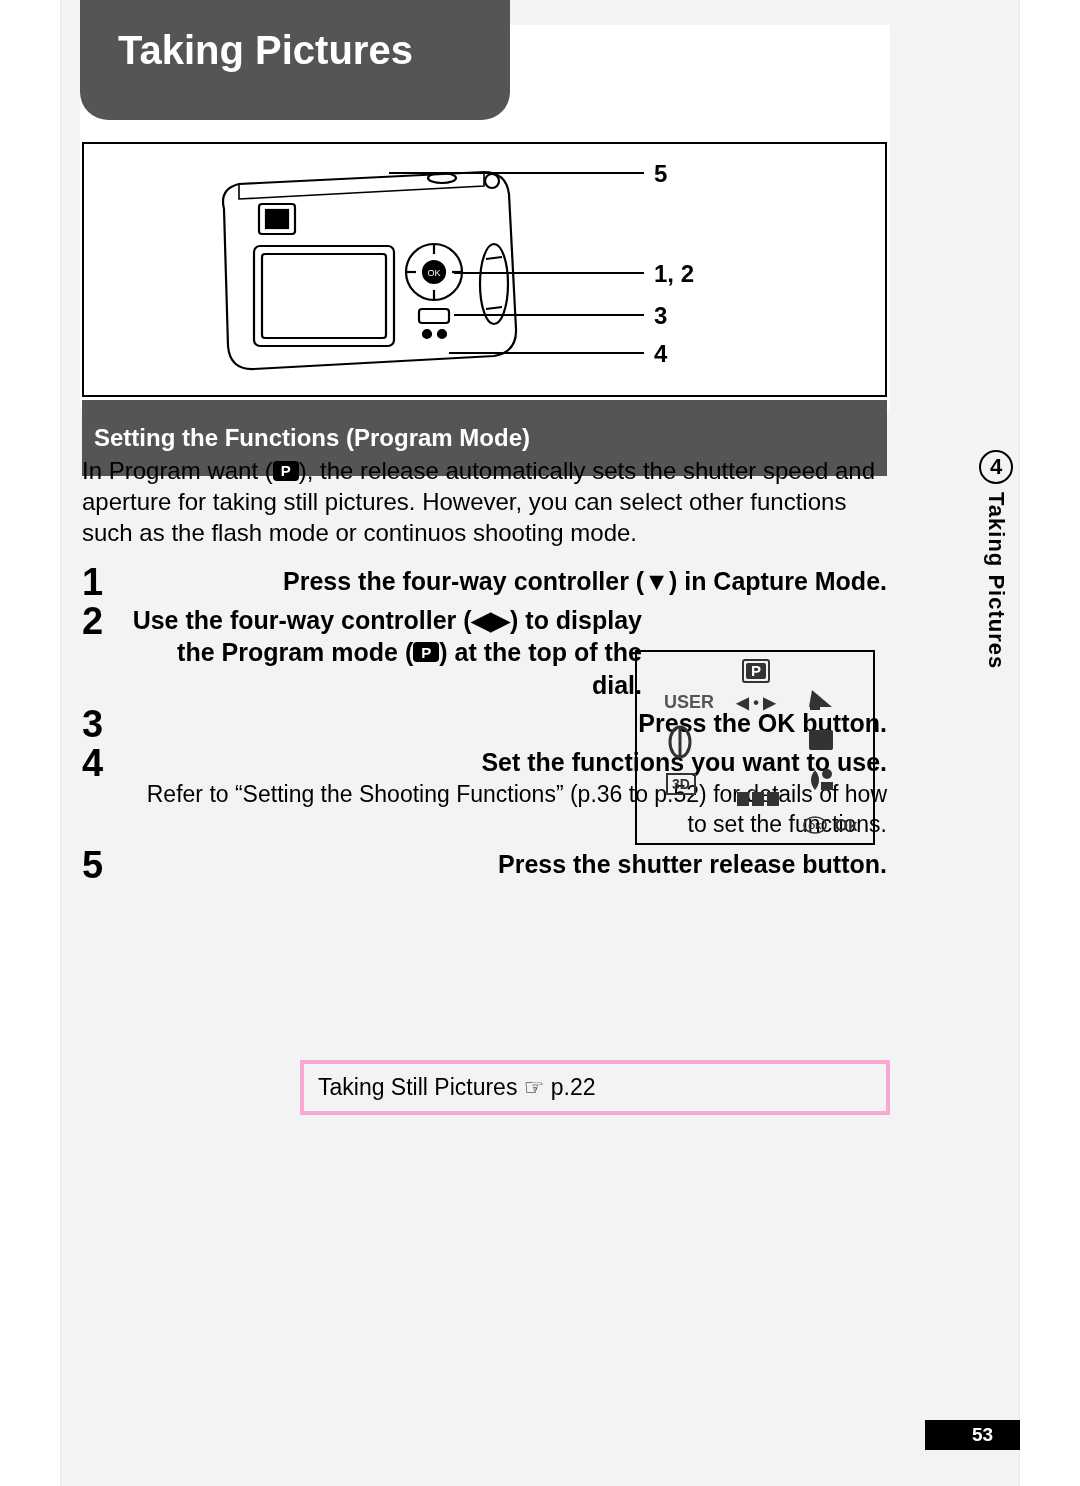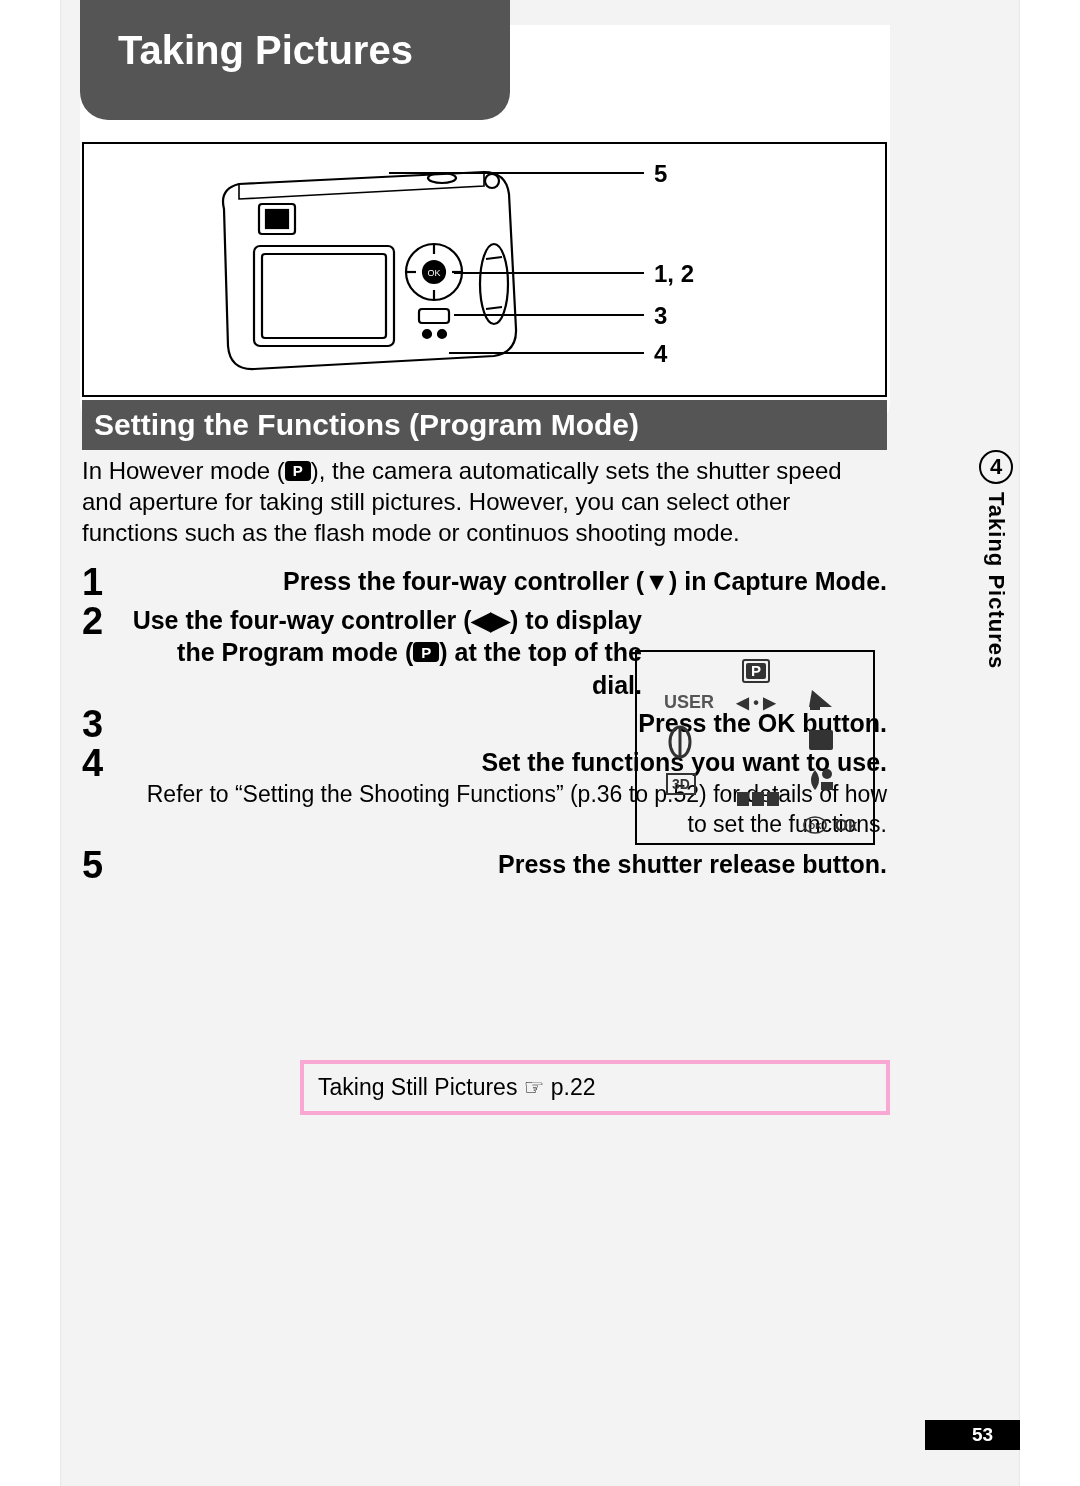--- a/index.html
+++ b/index.html
@@ -57,23 +57,23 @@
     width: 360px; height: 230px;
   }
   .callout { position: absolute; font-size: 24px; font-weight: bold; }
   .callout-line { position: absolute; background: #000; height: 1.5px; }
   .section-bar {
     position: absolute;
     left: 82px; top: 400px;
     width: 805px;
     background: #555;
     color: #fff;
-    font-size: 30px;
-    font-weight: bold;
-    padding: 8px 12px;
+    font-size: 24px;
+    font-weight: bold;
+    padding: 24px 12px;
   }
   .intro {
     position: absolute;
     left: 82px; top: 455px;
     width: 805px;
     font-size: 24px;
     line-height: 1.3;
   }
   .p-icon {
     display: inline-flex;
@@ -219,21 +219,21 @@
   <span class="callout" style="left:570px; top:116px;">1, 2</span>
   <div class="callout-line" style="left:370px; top:170px; width:190px;"></div>
   <span class="callout" style="left:570px; top:158px;">3</span>
   <div class="callout-line" style="left:365px; top:208px; width:195px;"></div>
   <span class="callout" style="left:570px; top:196px;">4</span>
 </div>
 
 <div class="section-bar">Setting the Functions (Program Mode)</div>
 
 <div class="intro">
-  <span>In However mode (</span><span class="p-icon">P</span><span>), the camera automatically sets the shutter speed and aperture for taking still pictures. However, you can select other functions such as the flash mode or continuos shooting mode.</span>
+  <span>In Program want (</span><span class="p-icon">P</span><span>), the release automatically sets the shutter speed and aperture for taking still pictures. However, you can select other functions such as the flash mode or continuos shooting mode.</span>
 </div>
 
 <div class="steps">
 
   <div class="step">
     <div class="step-num">1</div>
     <div class="step-body">
       <div class="step-head">Press the four-way controller (▼) in Capture Mode.</div>
     </div>
   </div>

